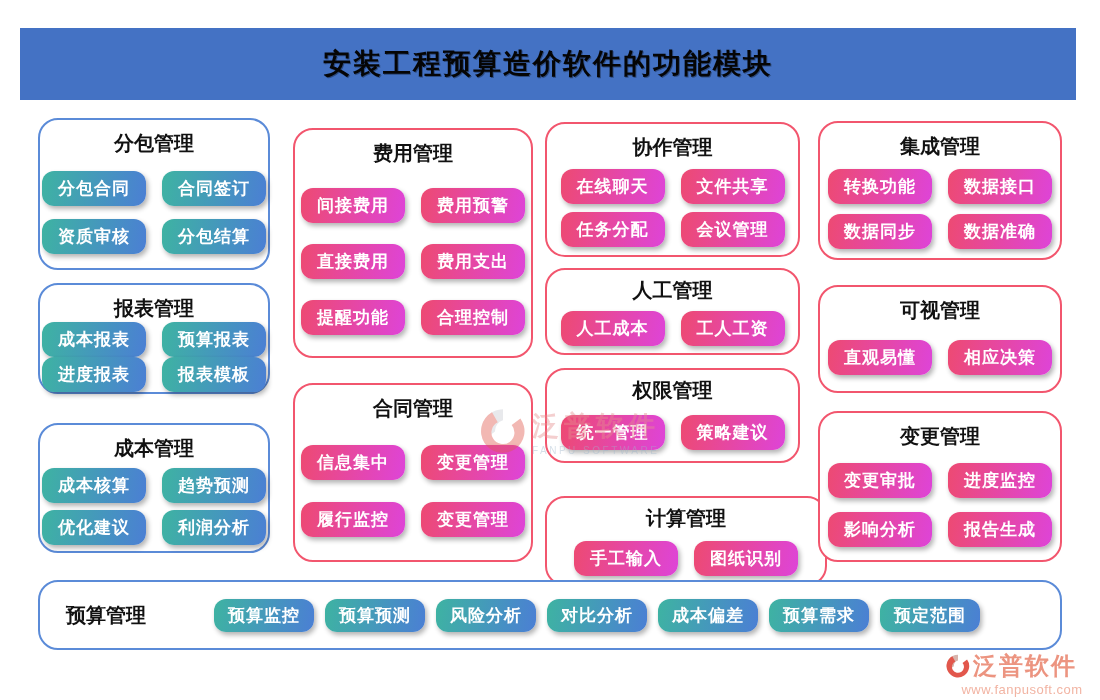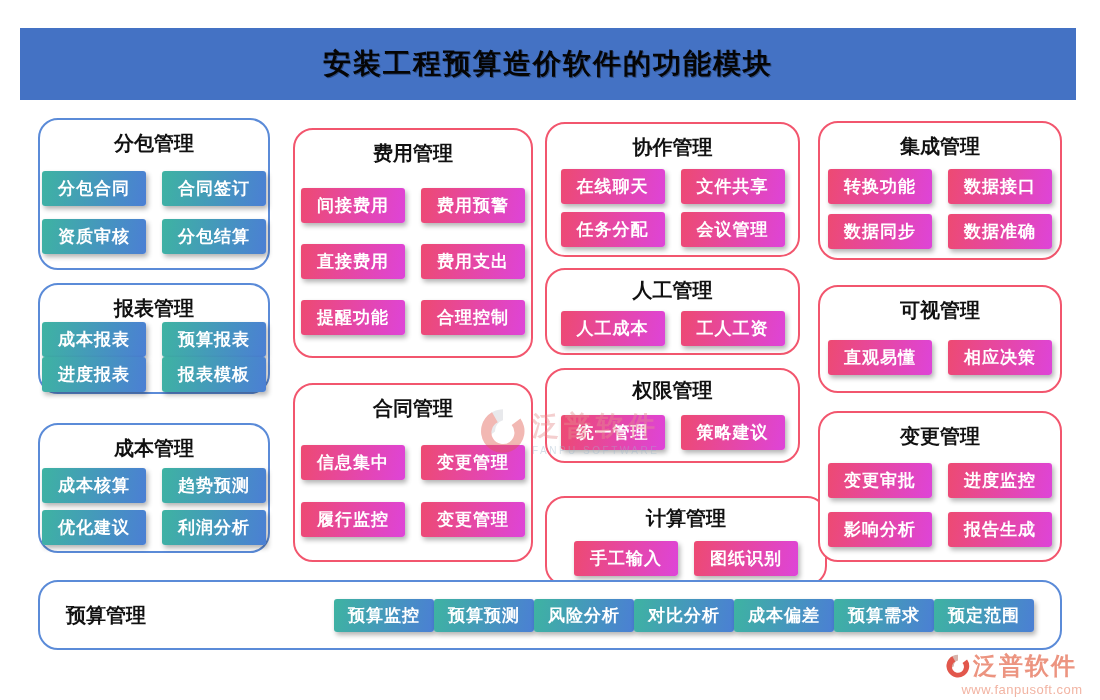--- a/index.html
+++ b/index.html
@@ -28,21 +28,21 @@
   .buttons {
     flex:1 1 auto; width:100%;
     display:grid; grid-template-columns:repeat(2,104px);
     justify-content:center; align-content:space-evenly;
     column-gap:16px; justify-items:center;
   }
   .btn {
     width:104px; height:35px; box-sizing:border-box;
     display:flex; align-items:center; justify-content:center;
     color:#ffffff; font-weight:bold; font-size:17px; letter-spacing:1px;
-    border-radius:3px; box-shadow:2px 3px 5px rgba(0,0,0,.30);
+    border-radius:12px; box-shadow:2px 3px 5px rgba(0,0,0,.30);
     white-space:nowrap; cursor:pointer;
   }
   .theme-blue .btn { background:linear-gradient(100deg,#3eb3a2 0%,#4b7fd4 100%); }
   .theme-pink .btn { background:linear-gradient(100deg,#ed4a72 0%,#de44d8 100%); }
   
   .card-subcontract   { left:38px;  top:118px; width:232px;  height:152px; }
   .card-report        { left:38px;  top:283px; width:232px;  height:111px; }
   .card-cost          { left:38px;  top:423px; width:232px;  height:130px; }
   .card-expense       { left:293px; top:128px; width:240px;  height:230px; }
   .card-contract      { left:293px; top:383px; width:240px;  height:179px; }
@@ -55,22 +55,22 @@
   .card-change        { left:818px; top:411px; width:244px;  height:151px; }
   .card-labor .card-title, .card-permission .card-title,
   .card-calculation .card-title { margin-top:7px; }
   
   .card-budget {
     left:38px; top:580px; width:1024px; height:70px;
     flex-direction:row; align-items:center; padding:0 26px;
   }
   .card-budget .card-title { margin:0; width:148px; text-align:left; }
   .card-budget .buttons {
-    display:flex; flex:1 1 auto; justify-content:flex-end; align-items:center;
-    column-gap:0;
+    display:flex; flex:1 1 auto; justify-content:flex-start; align-items:center;
+    column-gap:11px;
   }
   .card-budget .btn { width:100px; height:33px; }
   
   .watermark {
     position:absolute; left:480px; top:408px; display:flex; align-items:flex-start;
     gap:6px; opacity:.42; z-index:6; pointer-events:none;
   }
   .watermark svg { width:46px; height:46px; }
   .wm-name { font-size:27px; font-weight:bold; color:#e58f8f; letter-spacing:5px; }
   .wm-sub  { font-size:10px; color:#9fb6cb; letter-spacing:2.5px; margin-top:1px; }

